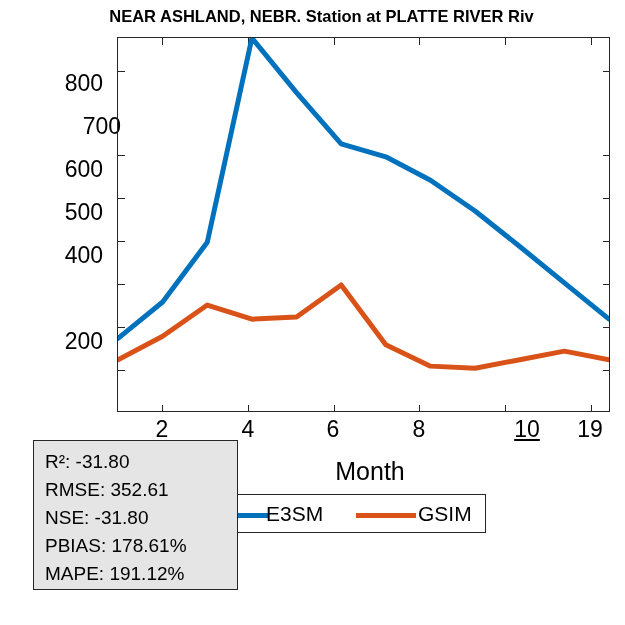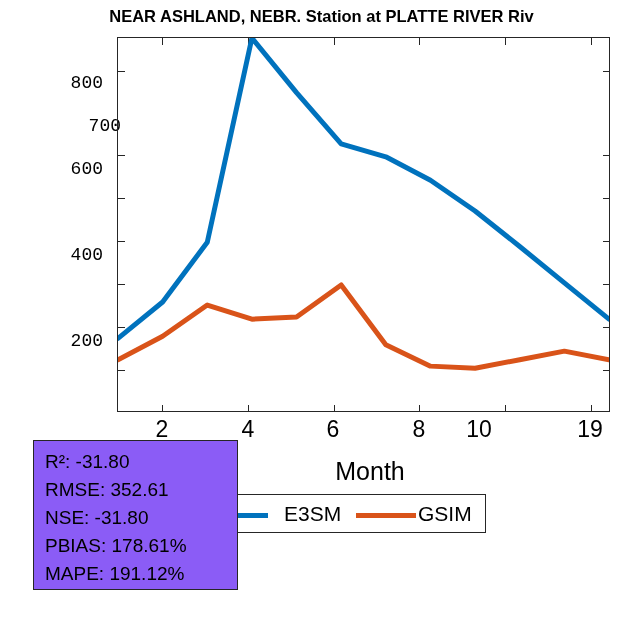--- a/index.html
+++ b/index.html
@@ -27,21 +27,21 @@
   #svgplot{position:absolute;left:0;top:0;width:100%;height:100%;display:block;}
 
   .ytick{position:absolute;left:-0.5px;width:7px;height:1.3px;background:#262626;}
   .ytick-r{position:absolute;right:-0.5px;width:7px;height:1.3px;background:#262626;}
   .xtick{position:absolute;bottom:-0.5px;height:7px;width:1.3px;background:#262626;}
   .xtick-t{position:absolute;top:-0.5px;height:7px;width:1.3px;background:#262626;}
 
   
   .ytlab{
     position:absolute;text-align:right;width:70px;
-    font-size:18px;color:#000;line-height:23px;font-family:Liberation Mono, monospace;
+    font-size:23px;color:#000;line-height:23px;
   }
   .xtlab{
     position:absolute;text-align:center;width:60px;
     font-size:23px;color:#000;line-height:23px;
   }
 
   
   #ylabel{
     position:absolute;left:-4px;top:64px;width:330px;height:34px;
     transform:rotate(-90deg);transform-origin:left top;
@@ -58,47 +58,48 @@
     position:absolute;left:229px;top:494px;width:257px;height:39px;
     border:1px solid #262626;background:#ffffff;box-sizing:border-box;
   }
   .leg-entry{position:absolute;top:0;height:100%;}
   .leg-line{position:absolute;top:18px;height:5px;border-radius:0;}
   .leg-txt{position:absolute;top:7px;font-size:21px;color:#000;white-space:nowrap;}
 
   
   #statsbox{
     position:absolute;left:33px;top:440px;width:205px;height:150px;
-    border:1.3px solid #262626;background:#8b5cf6;box-sizing:border-box;
+    border:1.3px solid #262626;background:#e5e5e5;box-sizing:border-box;
     padding:7px 0 0 11px;
   }
   .statline{
     font-size:19px;color:#000;line-height:28px;white-space:nowrap;
   }
 </style>
 </head>
 <body>
 
 <div id="fig">
 
   <div id="title">NEAR ASHLAND, NEBR.  Station at  PLATTE RIVER  Riv</div>
 
   <div id="ylabel"></div>
 
   <div class="ytlab" style="left:33px;top:330px;">200</div>
   <div class="ytlab" style="left:33px;top:244px;">400</div>
+  <div class="ytlab" style="left:33px;top:201px;">500</div>
   <div class="ytlab" style="left:33px;top:158px;">600</div>
   <div class="ytlab" style="left:51px;top:115px;">700</div>
   <div class="ytlab" style="left:33px;top:72px;">800</div>
 
   <div class="xtlab" style="left:132px;top:418px;">2</div>
   <div class="xtlab" style="left:218px;top:418px;">4</div>
   <div class="xtlab" style="left:303px;top:418px;">6</div>
   <div class="xtlab" style="left:389px;top:418px;">8</div>
-  <div class="xtlab" style="left:449px;top:418px;">10</div>
+  <div class="xtlab" style="left:497px;top:418px;text-decoration:underline;">10</div>
   <div class="xtlab" style="left:560px;top:418px;">19</div>
 
   <div id="xlabel">Month</div>
 
   <div id="plotbox">
 
     <div class="ytick" style="top:332px;"></div>
     <div class="ytick" style="top:289px;"></div>
     <div class="ytick" style="top:246px;"></div>
     <div class="ytick" style="top:203px;"></div>
@@ -128,21 +129,21 @@
 
     <svg id="svgplot" viewBox="0 0 493 375" preserveAspectRatio="none">
       <polyline id="line-e3sm" fill="none" stroke="#0072BD" stroke-width="5" stroke-linejoin="round" stroke-linecap="round" points="0.00,301.98 44.82,265.46 89.64,205.33 134.45,0.00 179.27,54.98 224.09,106.53 268.91,119.42 313.73,143.04 358.55,173.97 403.36,209.62 448.18,246.13 493.00,282.65"></polyline>
       <polyline id="line-gsim" fill="none" stroke="#D95319" stroke-width="5" stroke-linejoin="round" stroke-linecap="round" points="0.00,323.45 44.82,299.83 89.64,268.47 134.45,282.65 179.27,280.50 224.09,248.28 268.91,308.42 313.73,329.90 358.55,332.04 403.36,323.45 448.18,314.86 493.00,323.45"></polyline>
     </svg>
   </div>
 
   <div id="legend">
     <div class="leg-entry" style="left:0;">
       <div class="leg-line" style="left:7px;width:31px;background:#0072BD;"></div>
-      <div class="leg-txt" style="left:54px;">E3SM</div>
+      <div class="leg-txt" style="left:36px;">E3SM</div>
     </div>
     <div class="leg-entry" style="left:126px;">
       <div class="leg-line" style="left:0px;width:60px;background:#D95319;"></div>
       <div class="leg-txt" style="left:62px;">GSIM</div>
     </div>
   </div>
 
   <div id="statsbox">
     <div class="statline">R²: -31.80</div>
     <div class="statline">RMSE: 352.61</div>

